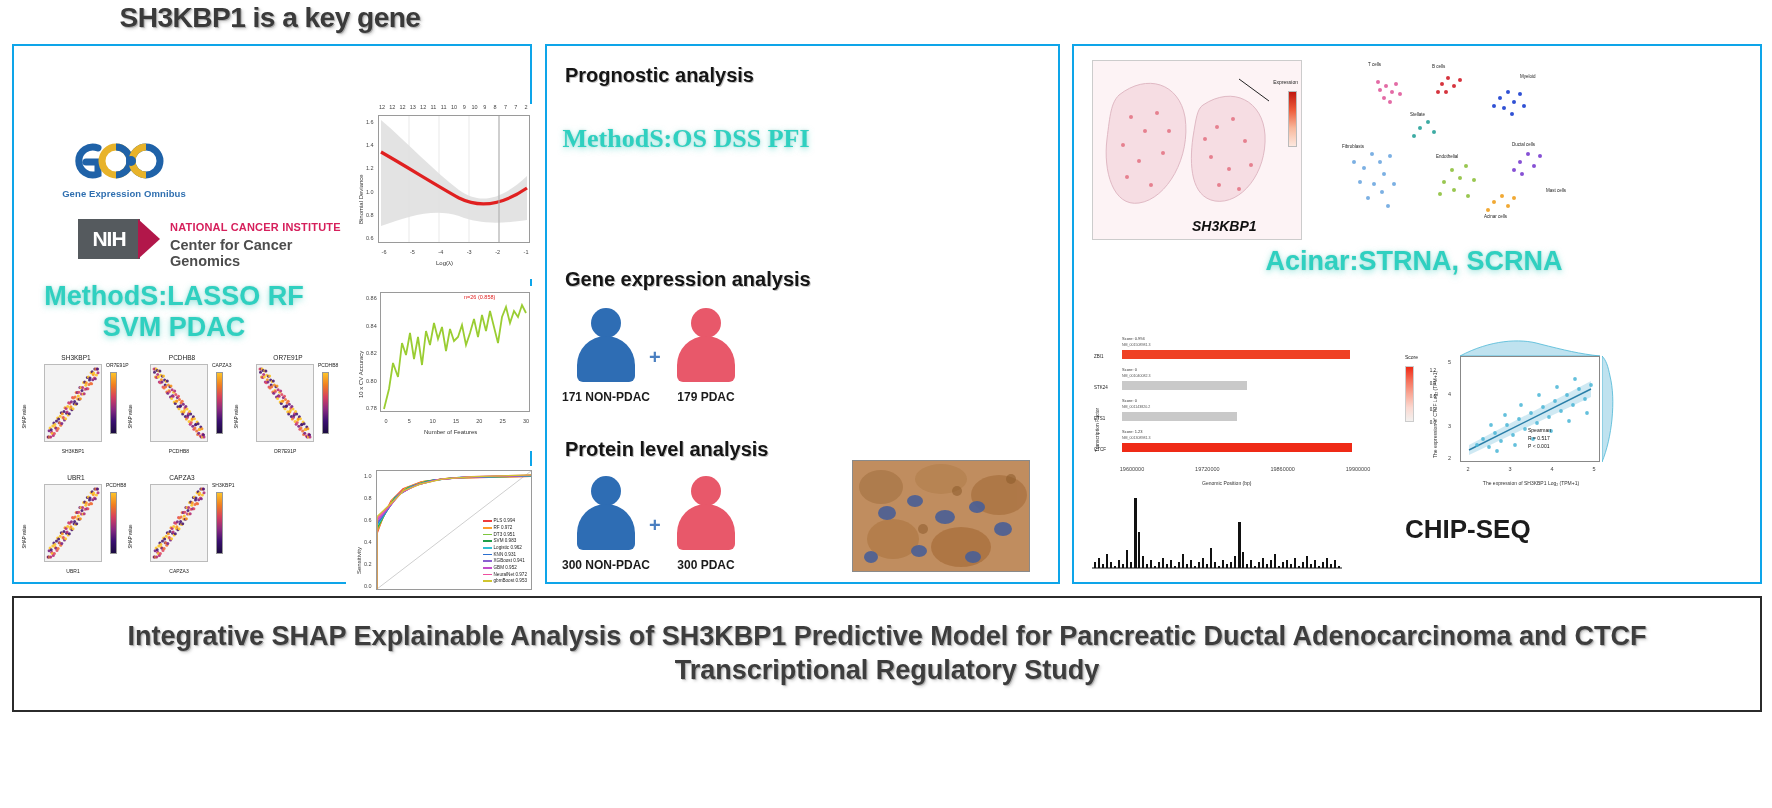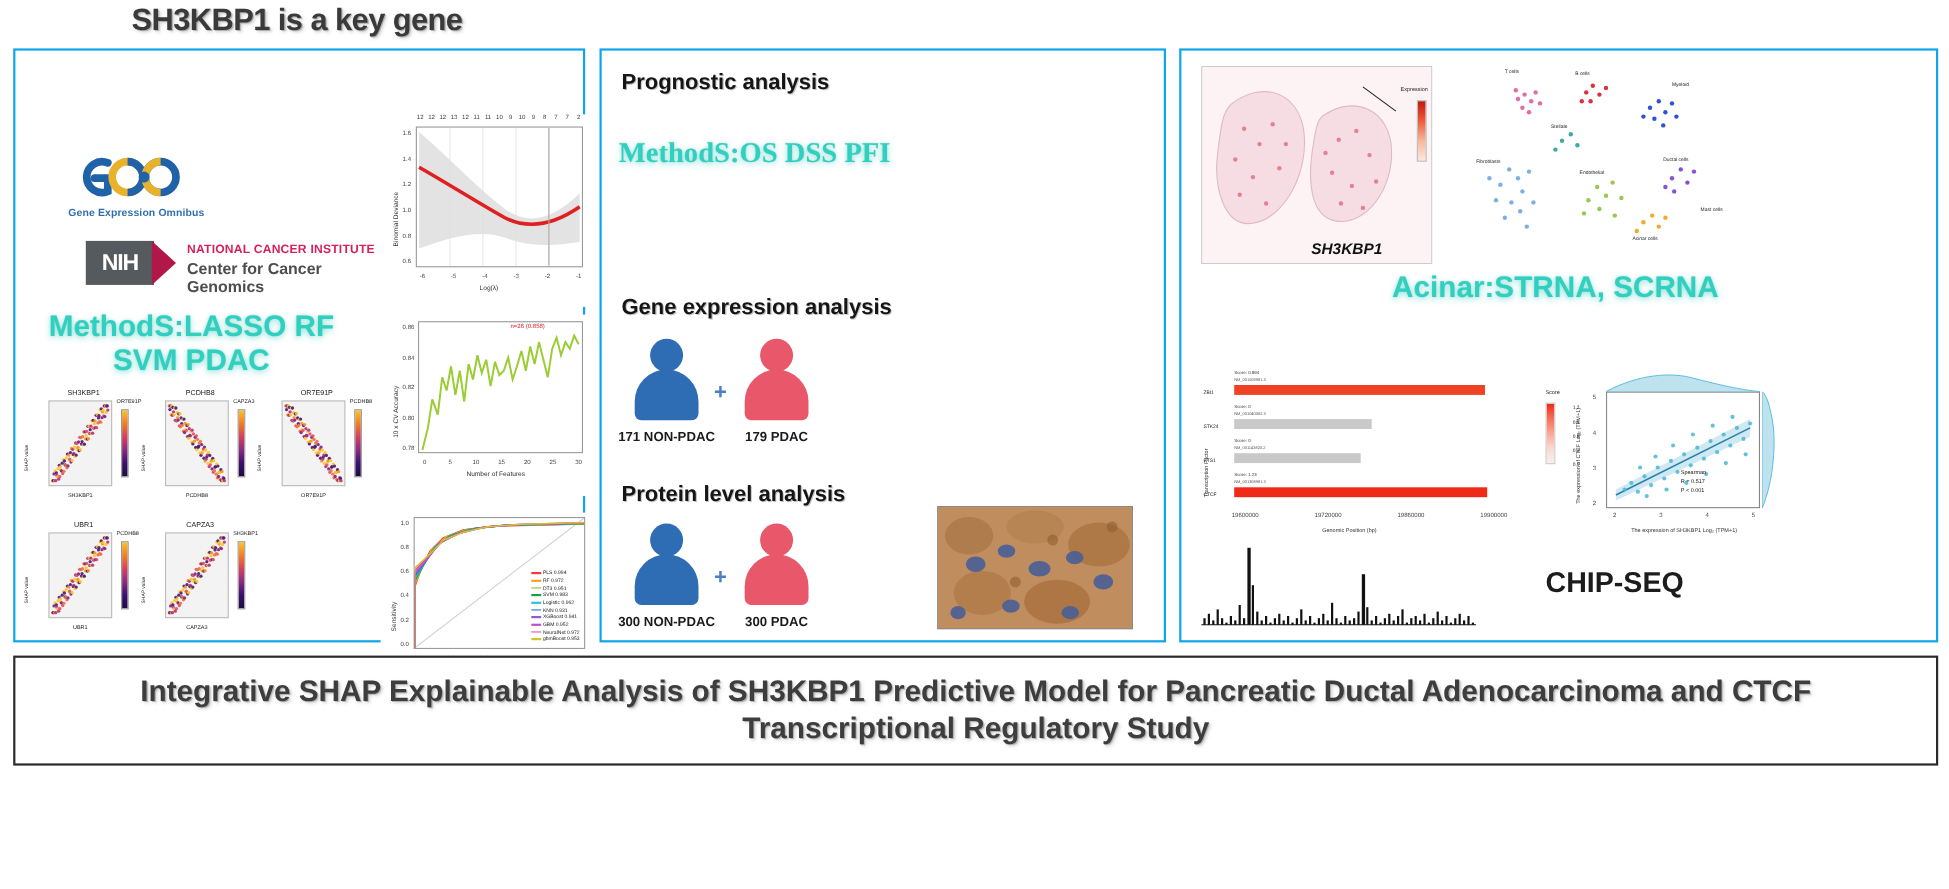--- a/index.html
+++ b/index.html
@@ -27,21 +27,21 @@
   
   .panel {
     position:absolute; border:2px solid #0ea5e9; background:#fff;
   }
   #p1 { left:12px;   top:44px;  width:520px;  height:540px; }
   #p2 { left:545px;  top:44px;  width:515px;  height:540px; }
   #p3 { left:1072px; top:44px;  width:690px;  height:540px; }
 
   
   #bottombar {
-    position:absolute; left:12px; top:596px; width:1750px; height:100px;
+    position:absolute; left:12px; top:596px; width:1750px; height:116px;
     border:2px solid #2b2b2b; background:#fff;
     display:flex; align-items:center; justify-content:center; text-align:center;
   }
   #bottombar .txt {
     font-weight:bold; font-size:27px; line-height:1.25; color:#3d3d3d;
     text-shadow:1px 1px 0 rgba(150,150,150,.6), 2px 2px 3px rgba(130,130,130,.35);
     padding:0 18px;
   }
 
   

